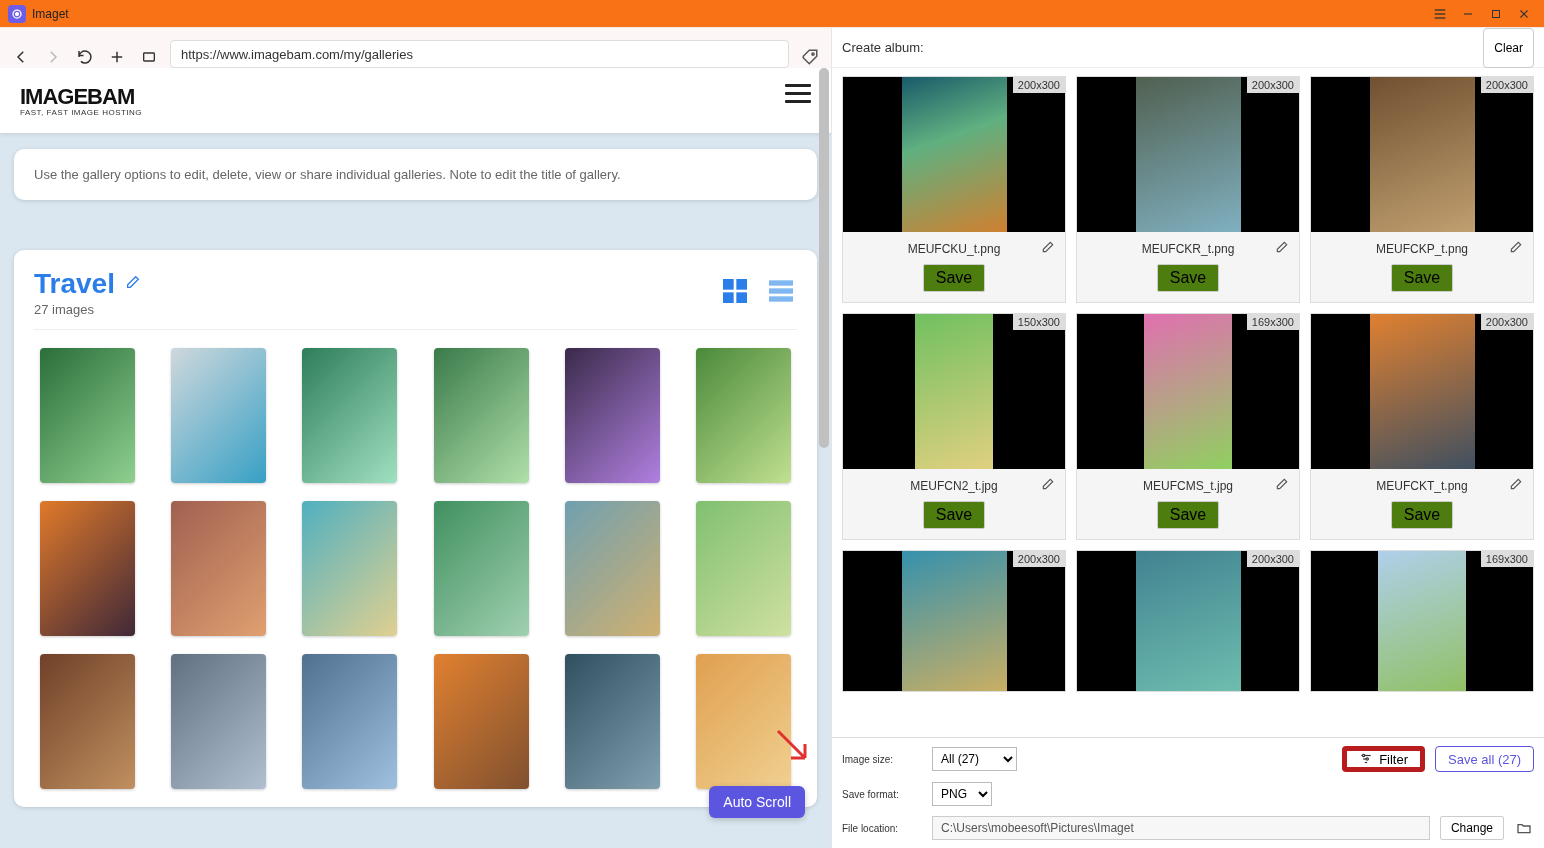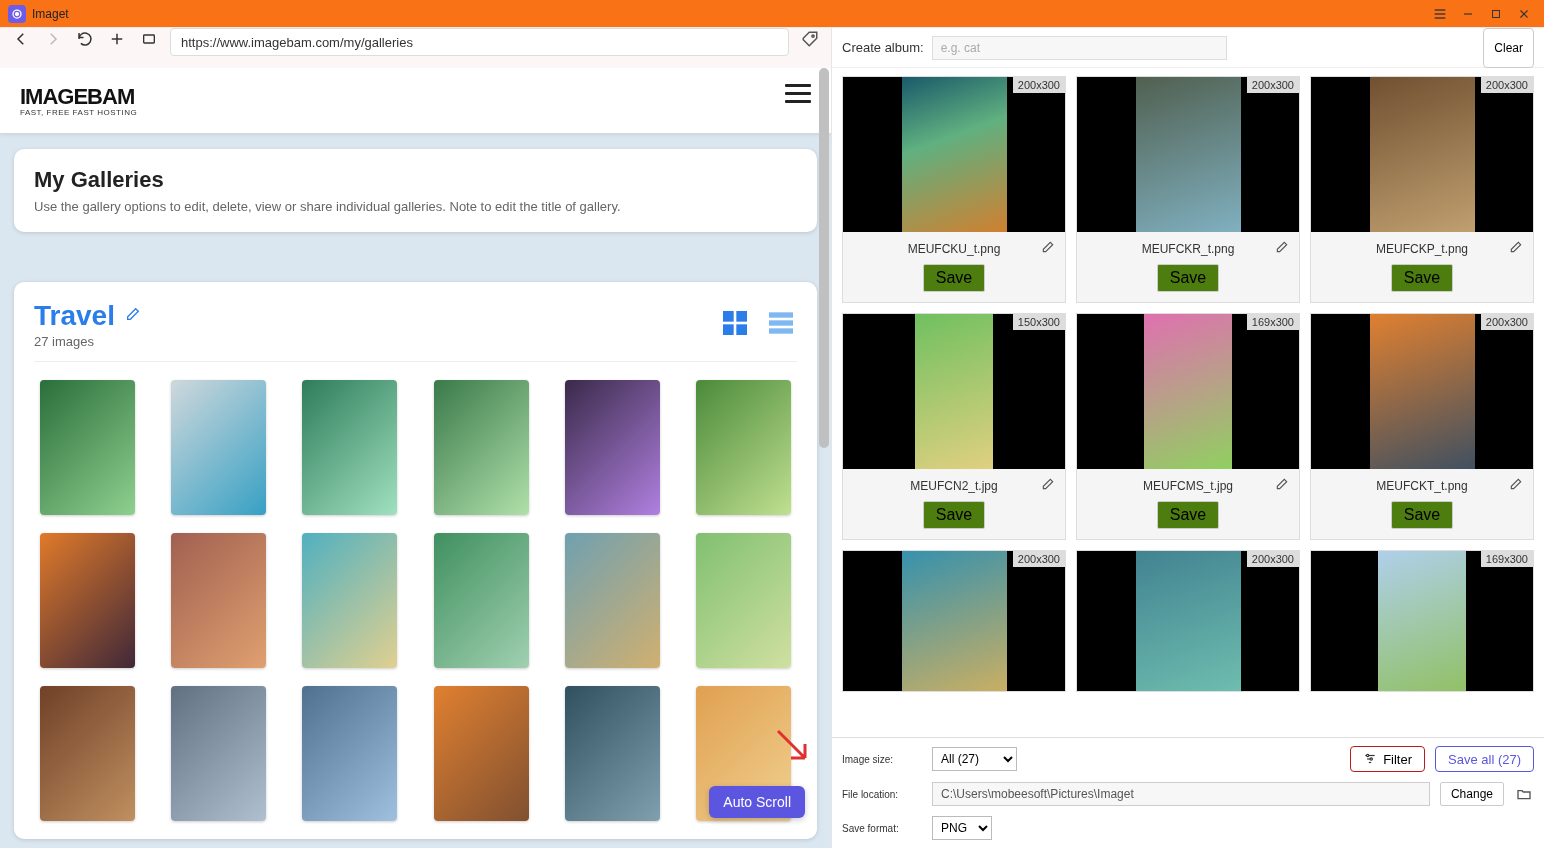--- a/index.html
+++ b/index.html
@@ -11,21 +11,21 @@
 .titlebar .logo svg { width: 12px; height: 12px; }
 .titlebar .title { font-size: 12px; font-weight: 500; color: #222; }
 .titlebar .spacer { flex: 1; }
 .titlebar .wbtn { width: 24px; height: 24px; display: flex; align-items: center; justify-content: center; margin-left: 4px; color: #333; cursor: pointer; }
 
 
 .main { display: flex; height: calc(100% - 28px); }
 
 
 .browser-panel { width: 832px; display: flex; flex-direction: column; border-right: 1px solid #e5e5e5; background: #fdf6f6; }
-.toolbar { height: 40px; display: flex; align-items: flex-start; padding: 0 10px; gap: 10px; background: #fdf6f6; }
+.toolbar { height: 40px; display: flex; align-items: flex-end; padding: 0 10px; gap: 10px; background: #fdf6f6; }
 .toolbar .tbtn { width: 22px; height: 22px; display: flex; align-items: center; justify-content: center; color: #555; cursor: pointer; }
 .toolbar .tbtn.disabled { color: #bbb; }
 .toolbar .url { flex: 1; height: 28px; border: 1px solid #ddd; border-radius: 4px; background: #fff; padding: 0 10px; font-size: 13px; color: #333; }
 .toolbar .tag-btn { width: 22px; height: 22px; display: flex; align-items: center; justify-content: center; color: #555; cursor: pointer; }
 
 .page { flex: 1; background: #dbe7f0; overflow-y: auto; position: relative; }
 .page-inner { background: #fff; display: flex; align-items: flex-start; justify-content: space-between; padding: 16px 20px; box-shadow: 0 2px 4px rgba(0,0,0,0.08); }
 .brand { display: flex; flex-direction: column; }
 .brand-name { font-size: 22px; font-weight: 900; letter-spacing: -1px; color: #111; }
 .brand-sub { font-size: 8px; letter-spacing: 0.5px; color: #333; text-align: center; margin-top: -2px; }
@@ -74,21 +74,21 @@
 .dp-name-row { width: 100%; display: flex; align-items: center; justify-content: center; position: relative; }
 .dp-name { font-size: 12px; color: #333; }
 .dp-edit { position: absolute; right: 0; color: #555; cursor: pointer; }
 .dp-save { padding: 4px 12px; border: 1px solid #ccc; background: #4d7c0f; font-size: 16px; cursor: pointer; border-radius: 2px; text-align: center; }
 
 .dp-footer { border-top: 1px solid #ddd; padding: 8px 10px; display: flex; flex-direction: column; gap: 10px; }
 .dp-footer-row { display: flex; align-items: center; gap: 10px; }
 .dp-footer-row .lbl { font-size: 10px; color: #333; width: 80px; }
 .dp-footer-row select { height: 24px; border: 1px solid #bbb; font-size: 12px; padding: 0 4px; width: 85px; background: #fff; }
 .dp-footer-row .spacer { flex: 1; }
-.dp-footer-row .filter-btn { height: 26px; padding: 3px 12px; border: 1px solid #b91c1c; border-radius: 4px; background: #fff; font-size: 13px; cursor: pointer; display: flex; align-items: center; gap: 6px; }
+.dp-footer-row .filter-btn { height: 26px; padding: 3px 12px; border: 5px solid #b91c1c; border-radius: 4px; background: #fff; font-size: 13px; cursor: pointer; display: flex; align-items: center; gap: 6px; }
 .dp-footer-row .saveall-btn { height: 26px; padding: 0 12px; border: 1px solid #5b55e0; border-radius: 4px; background: #fff; font-size: 13px; color: #5b55e0; cursor: pointer; }
 .dp-footer-row .loc-input { flex: 1; height: 24px; border: 1px solid #ccc; background: #f7f7f7; padding: 0 8px; font-size: 12px; color: #555; }
 .dp-footer-row .change-btn { height: 24px; padding: 0 10px; border: 1px solid #ccc; border-radius: 2px; background: #fff; font-size: 12px; cursor: pointer; }
 .dp-footer-row .folder-btn { width: 20px; height: 20px; display: flex; align-items: center; justify-content: center; cursor: pointer; color: #555; }
 
 
 .g1 { background: linear-gradient(135deg,#2a6e3a,#8fd08f); }
 .g2 { background: linear-gradient(135deg,#cfd8dc,#37a0c4); }
 .g3 { background: linear-gradient(135deg,#2e7d5a,#a0e0c0); }
 .g4 { background: linear-gradient(135deg,#3a7a4a,#b0e0aa); }
@@ -191,31 +191,30 @@
             <circle cx="16" cy="8" r="1.5"></circle>
           </svg>
         </div>
     </div>
 
     <div class="page">
       <div class="scrollbar"></div>
       <div class="page-inner">
         <div class="brand">
           <span class="brand-name">IMAGEBAM</span>
-          <span class="brand-sub">FAST, FREE FAST HOSTING</span>
+          <span class="brand-sub">FAST, FAST IMAGE HOSTING</span>
         </div>
         <div class="hamburger">
             <span></span>
             <span></span>
             <span></span>
           </div>
       </div>
 
       <div class="card">
-        <h2>My Galleries</h2>
         <p>Use the gallery options to edit, delete, view or share individual galleries. Note to edit the title of gallery.</p>
       </div>
 
       <div class="gallery-card">
         <div class="gallery-head">
           <div class="gallery-title-wrap">
             <div class="gallery-title-row">
               <span class="gallery-title">Travel</span>
               <span class="gallery-edit"><svg width="16" height="16" viewBox="0 0 24 24" fill="none" stroke="#2b7de9" stroke-width="2">
                     <path d="M4 20h4L20 8l-4-4L4 16z"></path>
@@ -263,21 +262,20 @@
       <svg class="red-arrow" viewBox="0 0 40 40">
           <path d="M5 5 L32 32 M32 32 L32 18 M32 32 L18 32" stroke="#e03030" stroke-width="3" fill="none"></path>
         </svg>
       <div class="auto-scroll">Auto Scroll</div>
     </div>
   </div>
 
   <div class="download-panel">
     <div class="dp-header">
       <label>Create album:</label>
-      <input placeholder="e.g. cat" style="">
       <div class="spacer"></div>
       <button class="clear-btn">Clear</button>
     </div>
 
     <div class="dp-grid">
 
       <div class="dp-item">
         <div class="dp-img-wrap">
             <div class="dp-img dg1"></div>
             <div class="dp-dim">200x300</div>
@@ -400,28 +398,28 @@
               <line x1="7" y1="12" x2="17" y2="12"></line>
               <line x1="10" y1="18" x2="14" y2="18"></line>
               <circle cx="8" cy="6" r="2" fill="#fff"></circle>
               <circle cx="14" cy="12" r="2" fill="#fff"></circle>
             </svg>
             <span>Filter</span>
           </button>
         <button class="saveall-btn">Save all (27)</button>
       </div>
       <div class="dp-footer-row">
+        <span class="lbl">Save format:</span>
+        <select style="width:60px"><option>PNG</option></select>
+      </div>
+      <div class="dp-footer-row">
         <span class="lbl">File location:</span>
         <input class="loc-input" value="C:\Users\mobeesoft\Pictures\Imaget" style="">
         <button class="change-btn">Change</button>
         <div class="folder-btn">
             <svg width="16" height="16" viewBox="0 0 24 24" fill="none" stroke="#555" stroke-width="2">
               <path d="M3 7h6l2 2h10v10H3z"></path>
             </svg>
           </div>
       </div>
-      <div class="dp-footer-row">
-        <span class="lbl">Save format:</span>
-        <select style="width:60px"><option>PNG</option></select>
-      </div>
     </div>
   </div>
 </div>
 
 </body></html>

